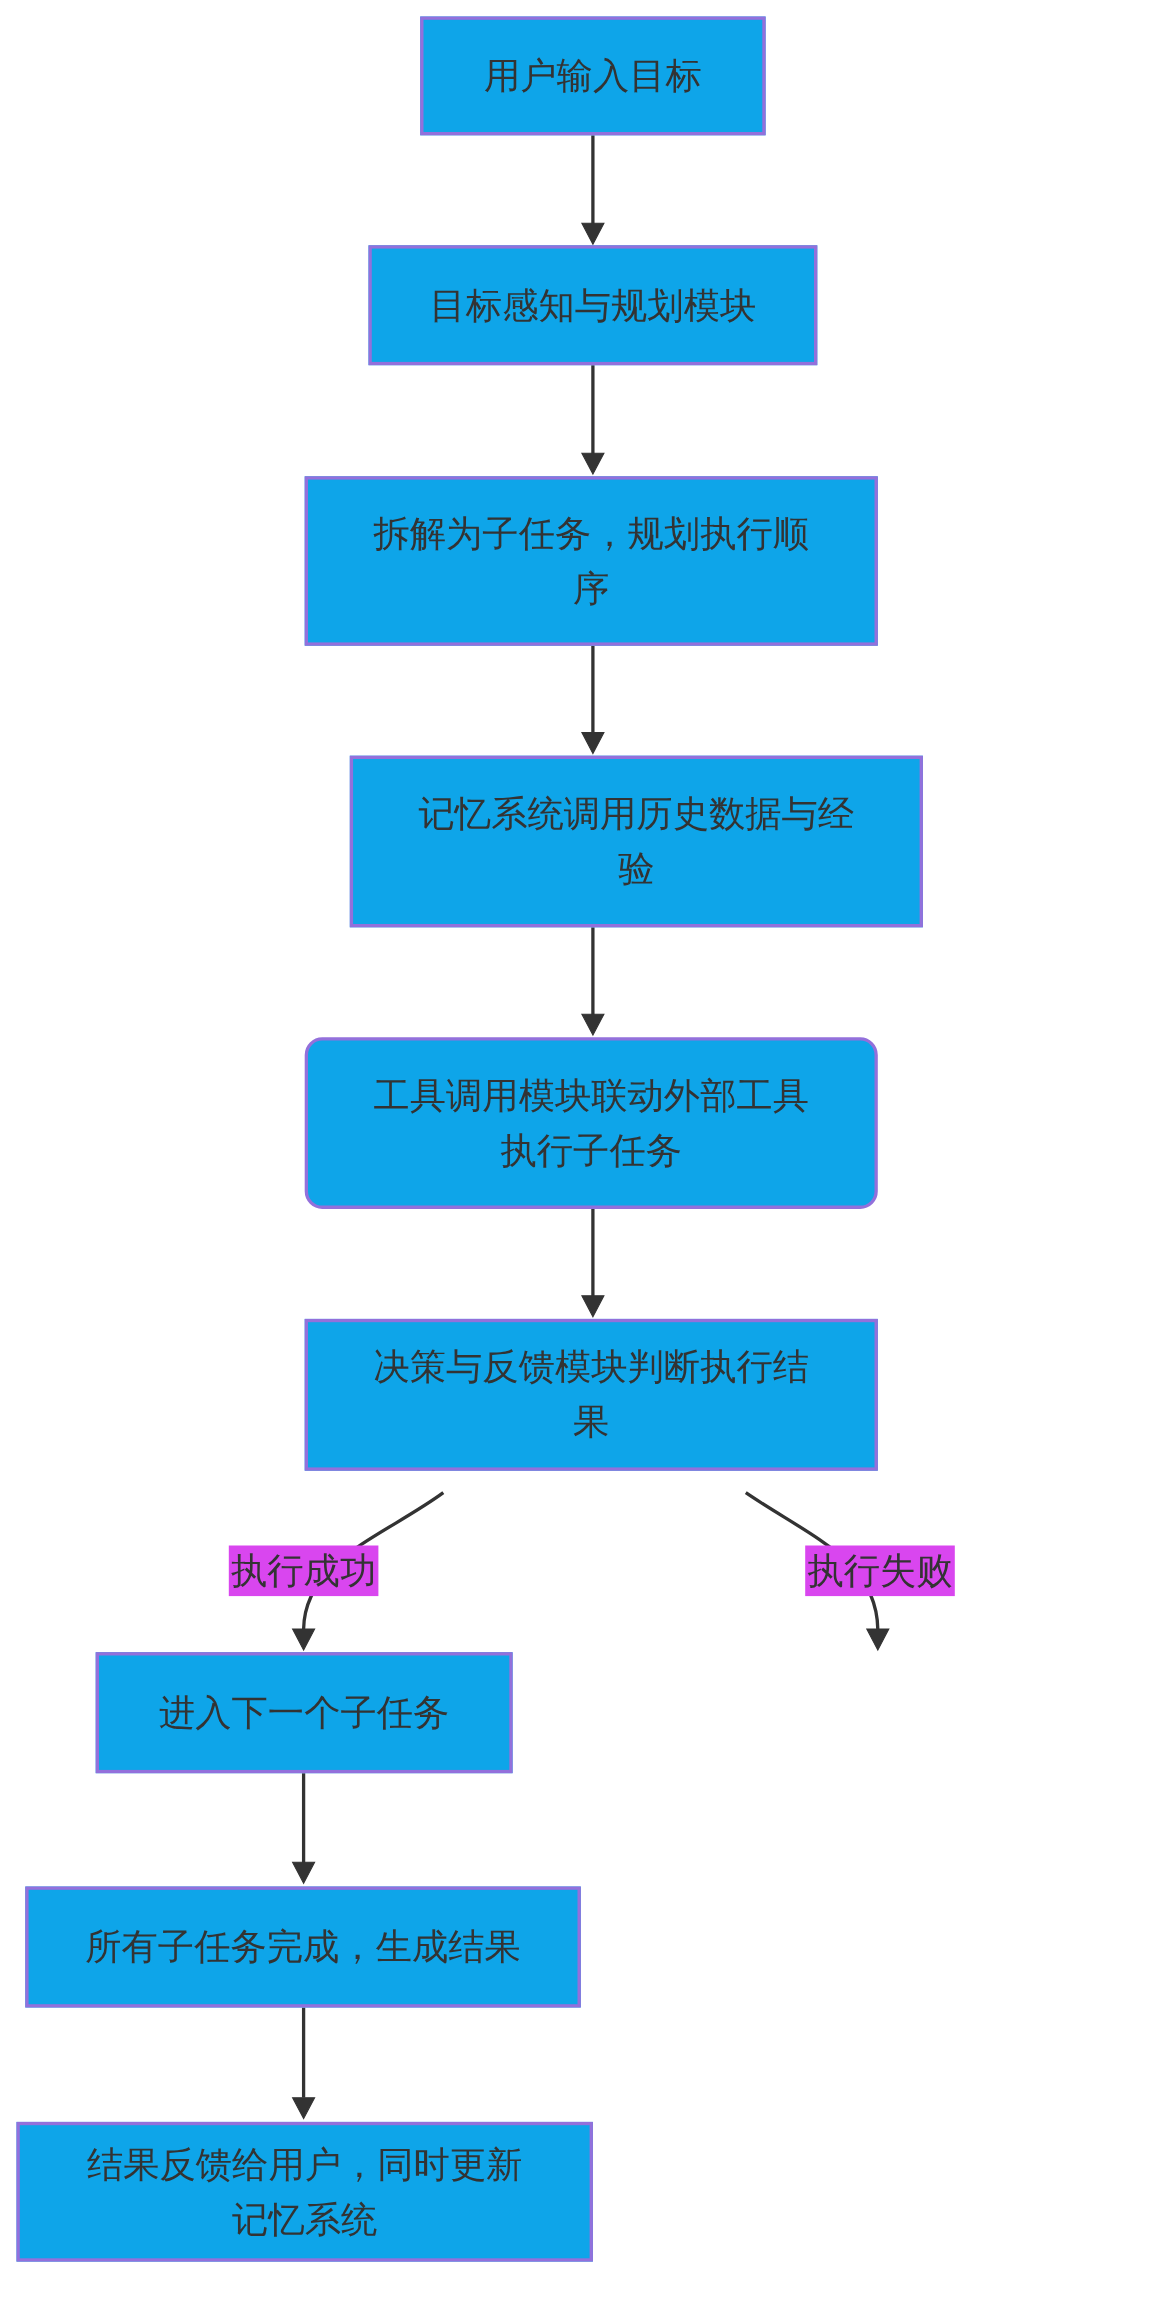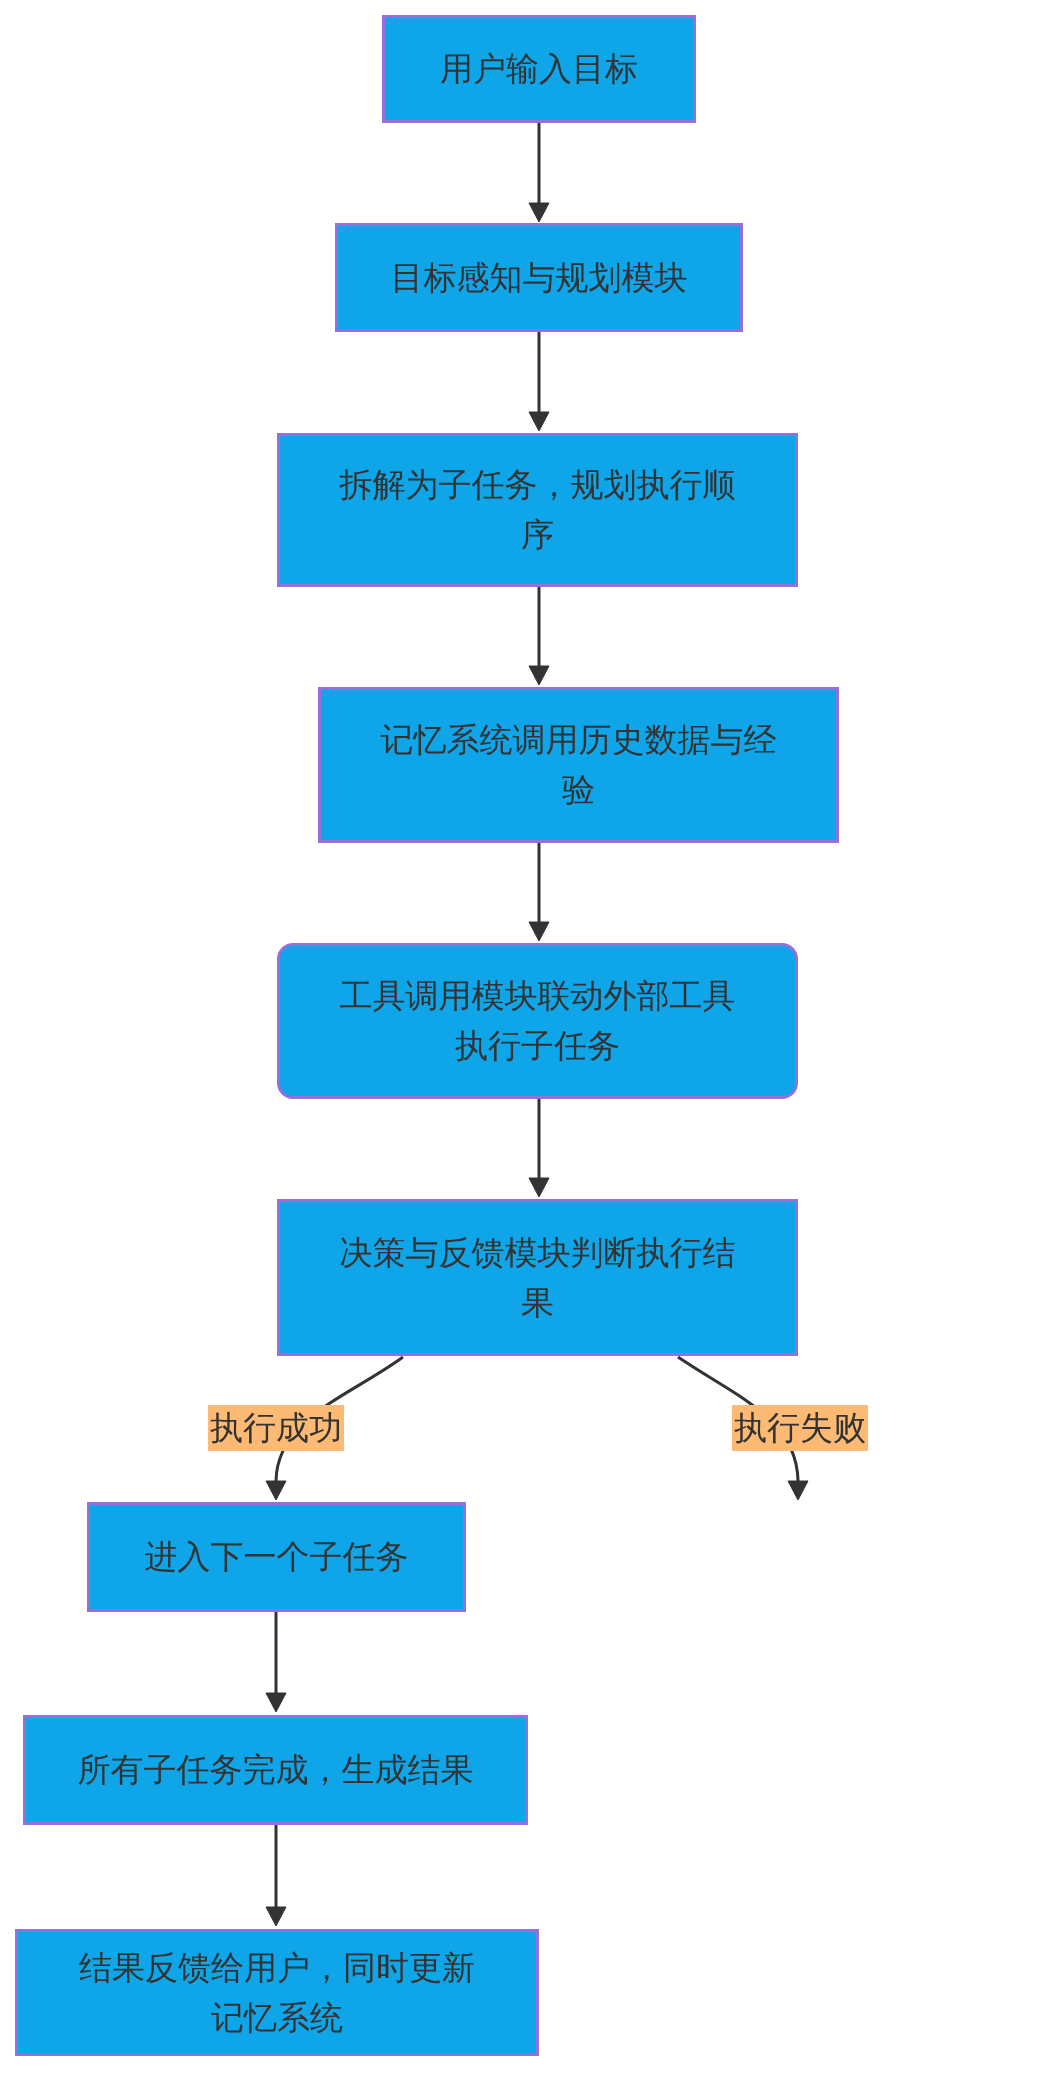--- a/index.html
+++ b/index.html
@@ -20,21 +20,21 @@
     box-sizing:border-box;
     display:flex;align-items:center;justify-content:center;
     text-align:center;
     color:#333333;
     font-size:33px;
     line-height:50px;
     white-space:pre-line;
   }
   .edge-label{
     position:absolute;
-    background:#fdba74;
+    background:#d946ef;
     color:#333333;
     font-size:33px;
     line-height:46px;
     text-align:center;
     display:flex;align-items:center;justify-content:center;
     white-space:nowrap;
   }
 </style>
 </head>
 <body>
@@ -96,21 +96,21 @@
   <div class="node" style="left:277px;top:687px;width:521px;height:156px;margin-left:41px;">
     <span>记忆系统调用历史数据与经
 验</span>
   </div>
 
   <div class="node" style="left:277px;top:943px;width:521px;height:156px;border-radius:16px;">
     <span>工具调用模块联动外部工具
 执行子任务</span>
   </div>
 
-  <div class="node" style="left:277px;top:1199px;width:521px;height:157px;">
+  <div class="node" style="left:277px;top:1199px;width:521px;height:138px;">
     <span>决策与反馈模块判断执行结
 果</span>
   </div>
 
   <div class="edge-label" style="left:208px;top:1405px;width:136px;height:46px;">
     <span>执行成功</span>
   </div>
 
   <div class="edge-label" style="left:732px;top:1405px;width:136px;height:46px;">
     <span>执行失败</span>

